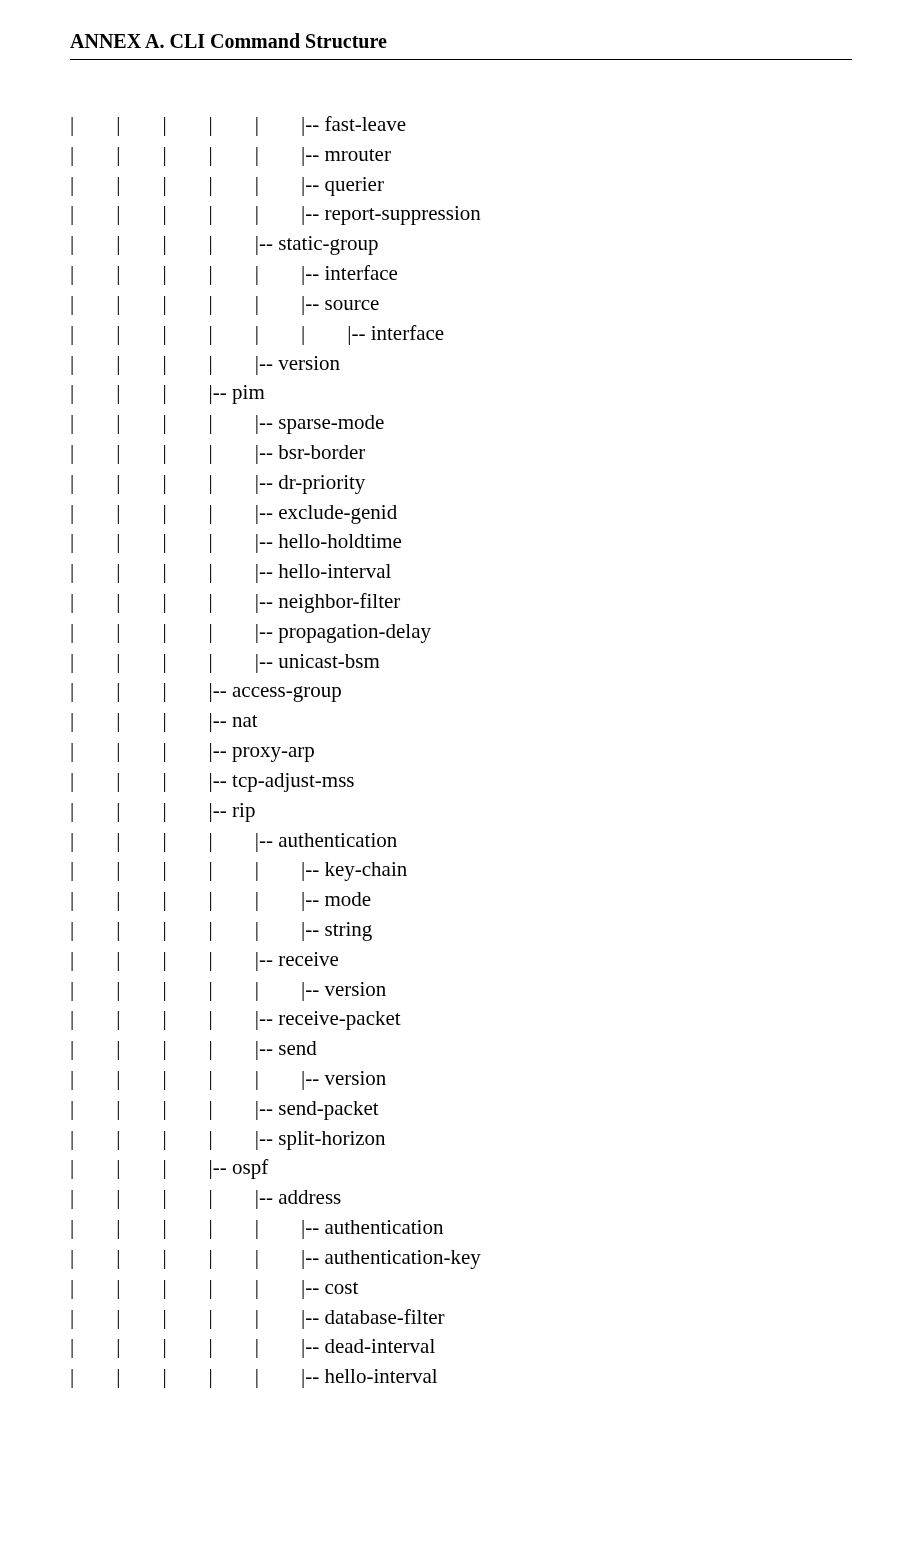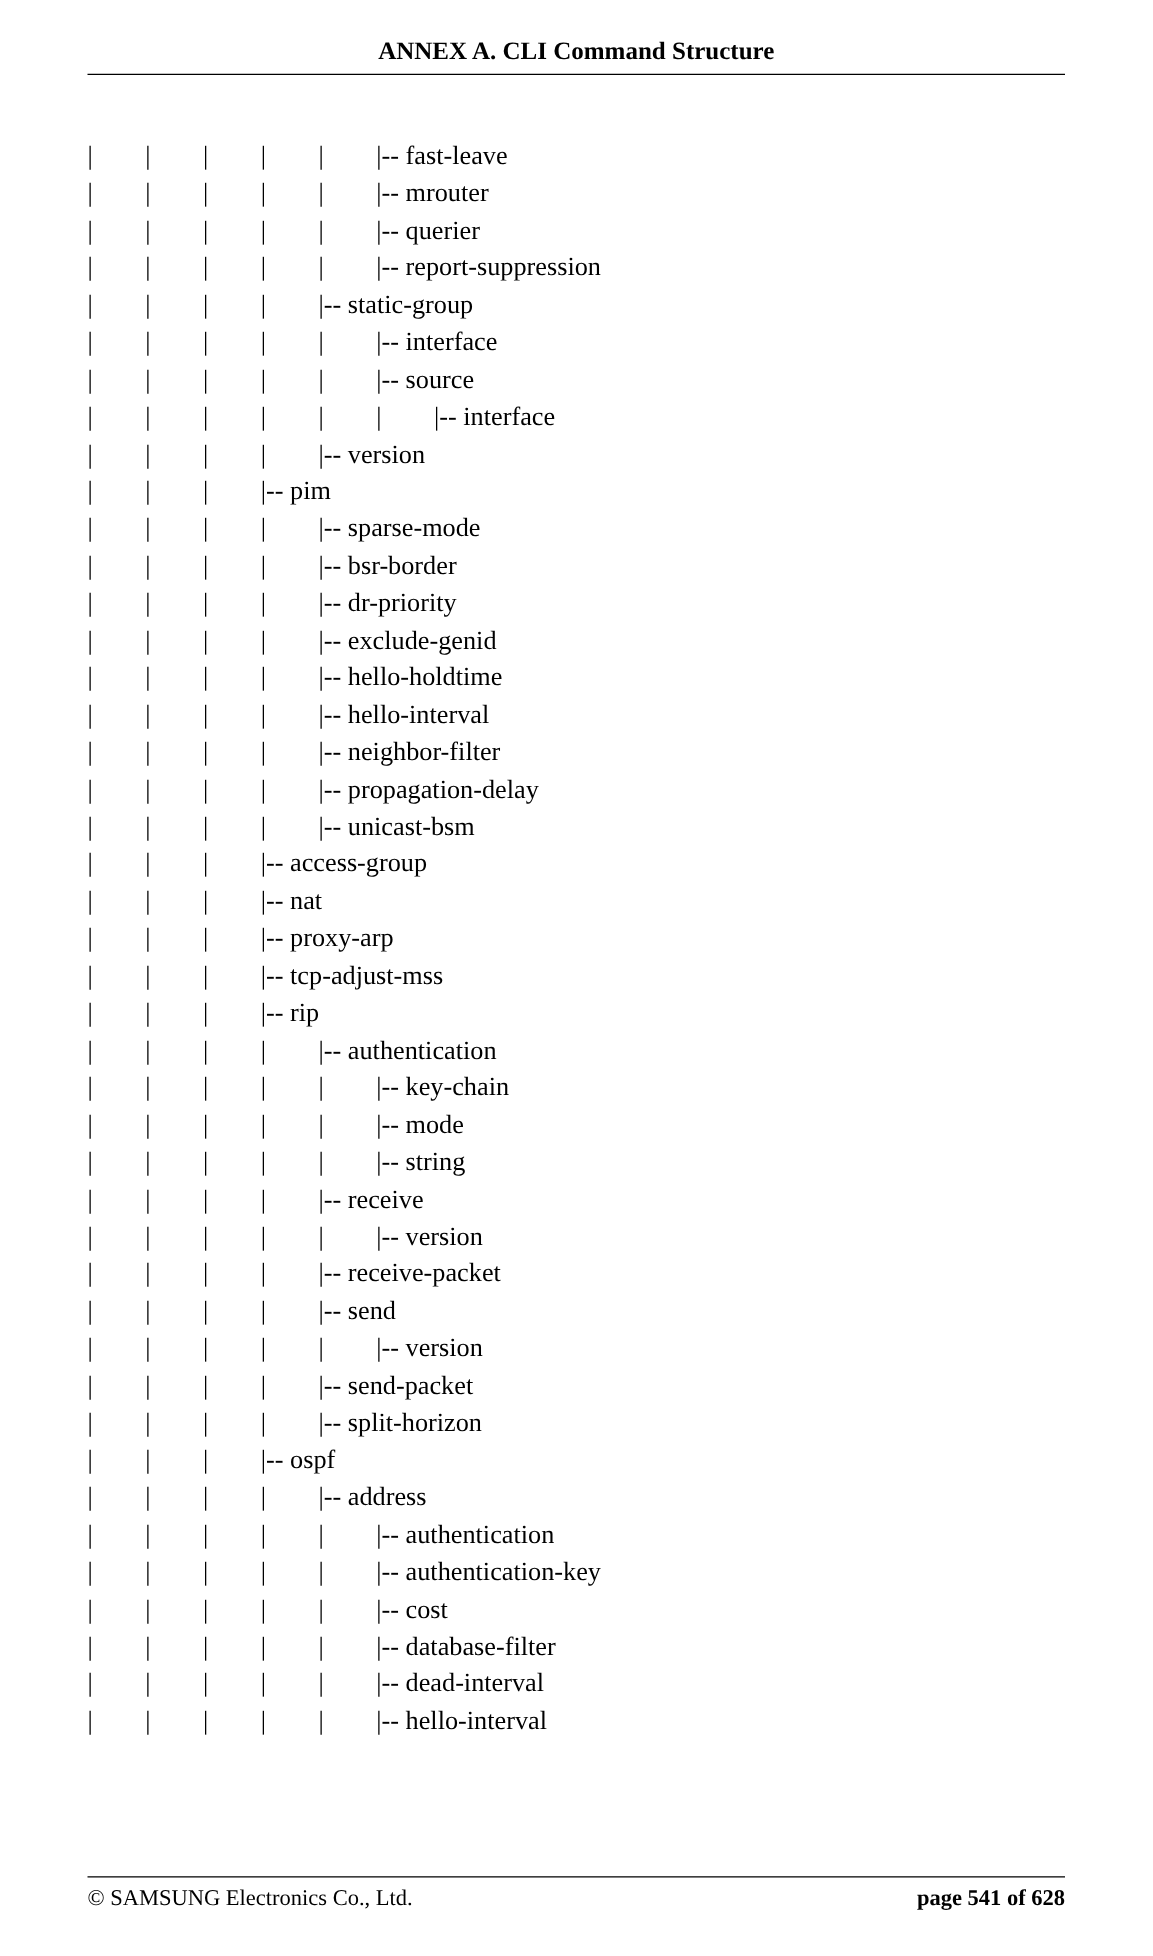--- a/index.html
+++ b/index.html
@@ -12,21 +12,21 @@
     position: relative;
     padding: 0;
   }
   .page {
     width: 100%;
     height: 100%;
     position: relative;
     padding: 30px 70px 0 70px;
   }
   .header {
-    text-align: center;
+    text-align: left;
     font-weight: bold;
     font-size: 20px;
     padding-bottom: 6px;
     border-bottom: 1.5px solid #000;
     margin-bottom: 50px;
   }
   .tree {
     font-size: 21px;
     line-height: 1.42;
     white-space: pre;
@@ -47,17 +47,13 @@
 </head>
 <body>
 
 <div class="page">
   <div class="header">
     <span>ANNEX A. CLI Command Structure</span>
   </div>
 
   <div class="tree" id="tree"><div>|        |        |        |        |        |-- fast-leave</div><div>|        |        |        |        |        |-- mrouter</div><div>|        |        |        |        |        |-- querier</div><div>|        |        |        |        |        |-- report-suppression</div><div>|        |        |        |        |-- static-group</div><div>|        |        |        |        |        |-- interface</div><div>|        |        |        |        |        |-- source</div><div>|        |        |        |        |        |        |-- interface</div><div>|        |        |        |        |-- version</div><div>|        |        |        |-- pim</div><div>|        |        |        |        |-- sparse-mode</div><div>|        |        |        |        |-- bsr-border</div><div>|        |        |        |        |-- dr-priority</div><div>|        |        |        |        |-- exclude-genid</div><div>|        |        |        |        |-- hello-holdtime</div><div>|        |        |        |        |-- hello-interval</div><div>|        |        |        |        |-- neighbor-filter</div><div>|        |        |        |        |-- propagation-delay</div><div>|        |        |        |        |-- unicast-bsm</div><div>|        |        |        |-- access-group</div><div>|        |        |        |-- nat</div><div>|        |        |        |-- proxy-arp</div><div>|        |        |        |-- tcp-adjust-mss</div><div>|        |        |        |-- rip</div><div>|        |        |        |        |-- authentication</div><div>|        |        |        |        |        |-- key-chain</div><div>|        |        |        |        |        |-- mode</div><div>|        |        |        |        |        |-- string</div><div>|        |        |        |        |-- receive</div><div>|        |        |        |        |        |-- version</div><div>|        |        |        |        |-- receive-packet</div><div>|        |        |        |        |-- send</div><div>|        |        |        |        |        |-- version</div><div>|        |        |        |        |-- send-packet</div><div>|        |        |        |        |-- split-horizon</div><div>|        |        |        |-- ospf</div><div>|        |        |        |        |-- address</div><div>|        |        |        |        |        |-- authentication</div><div>|        |        |        |        |        |-- authentication-key</div><div>|        |        |        |        |        |-- cost</div><div>|        |        |        |        |        |-- database-filter</div><div>|        |        |        |        |        |-- dead-interval</div><div>|        |        |        |        |        |-- hello-interval</div></div>
 
-  <div class="footer">
-    <span class="footer-left">© SAMSUNG Electronics Co., Ltd.</span>
-    <span class="footer-right">page 541 of 628</span>
-  </div>
 </div>
 
 </body></html>

